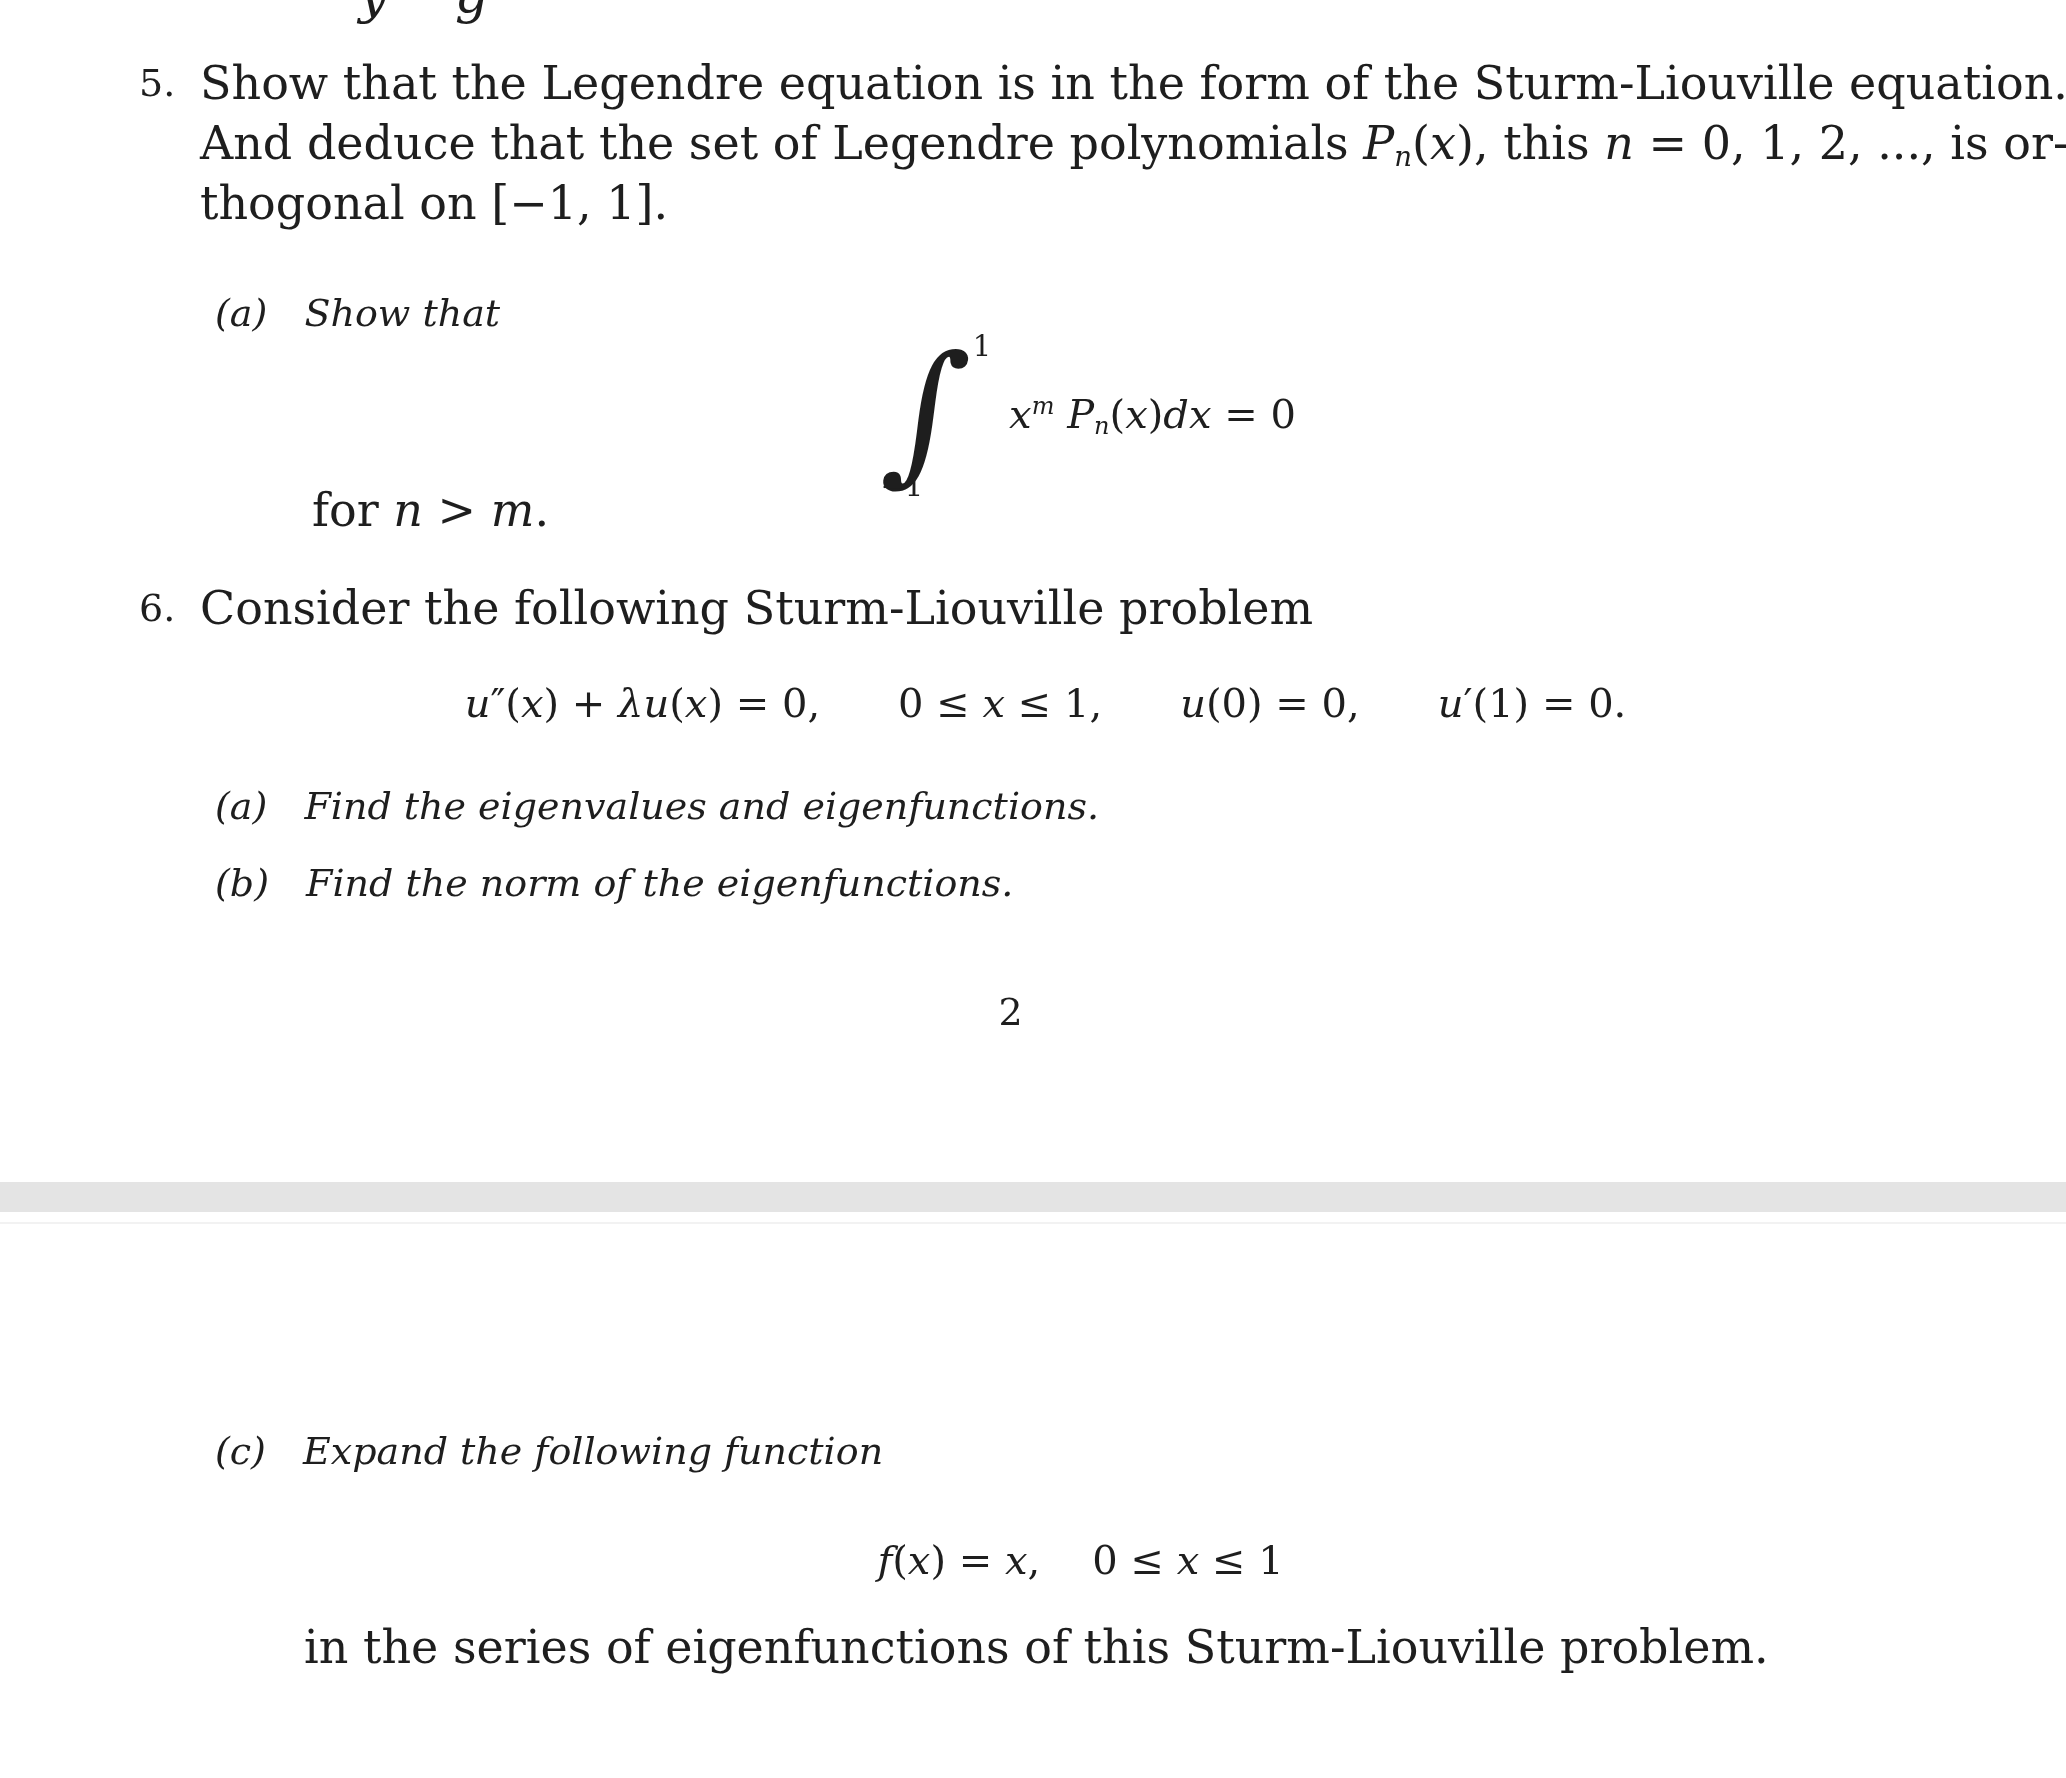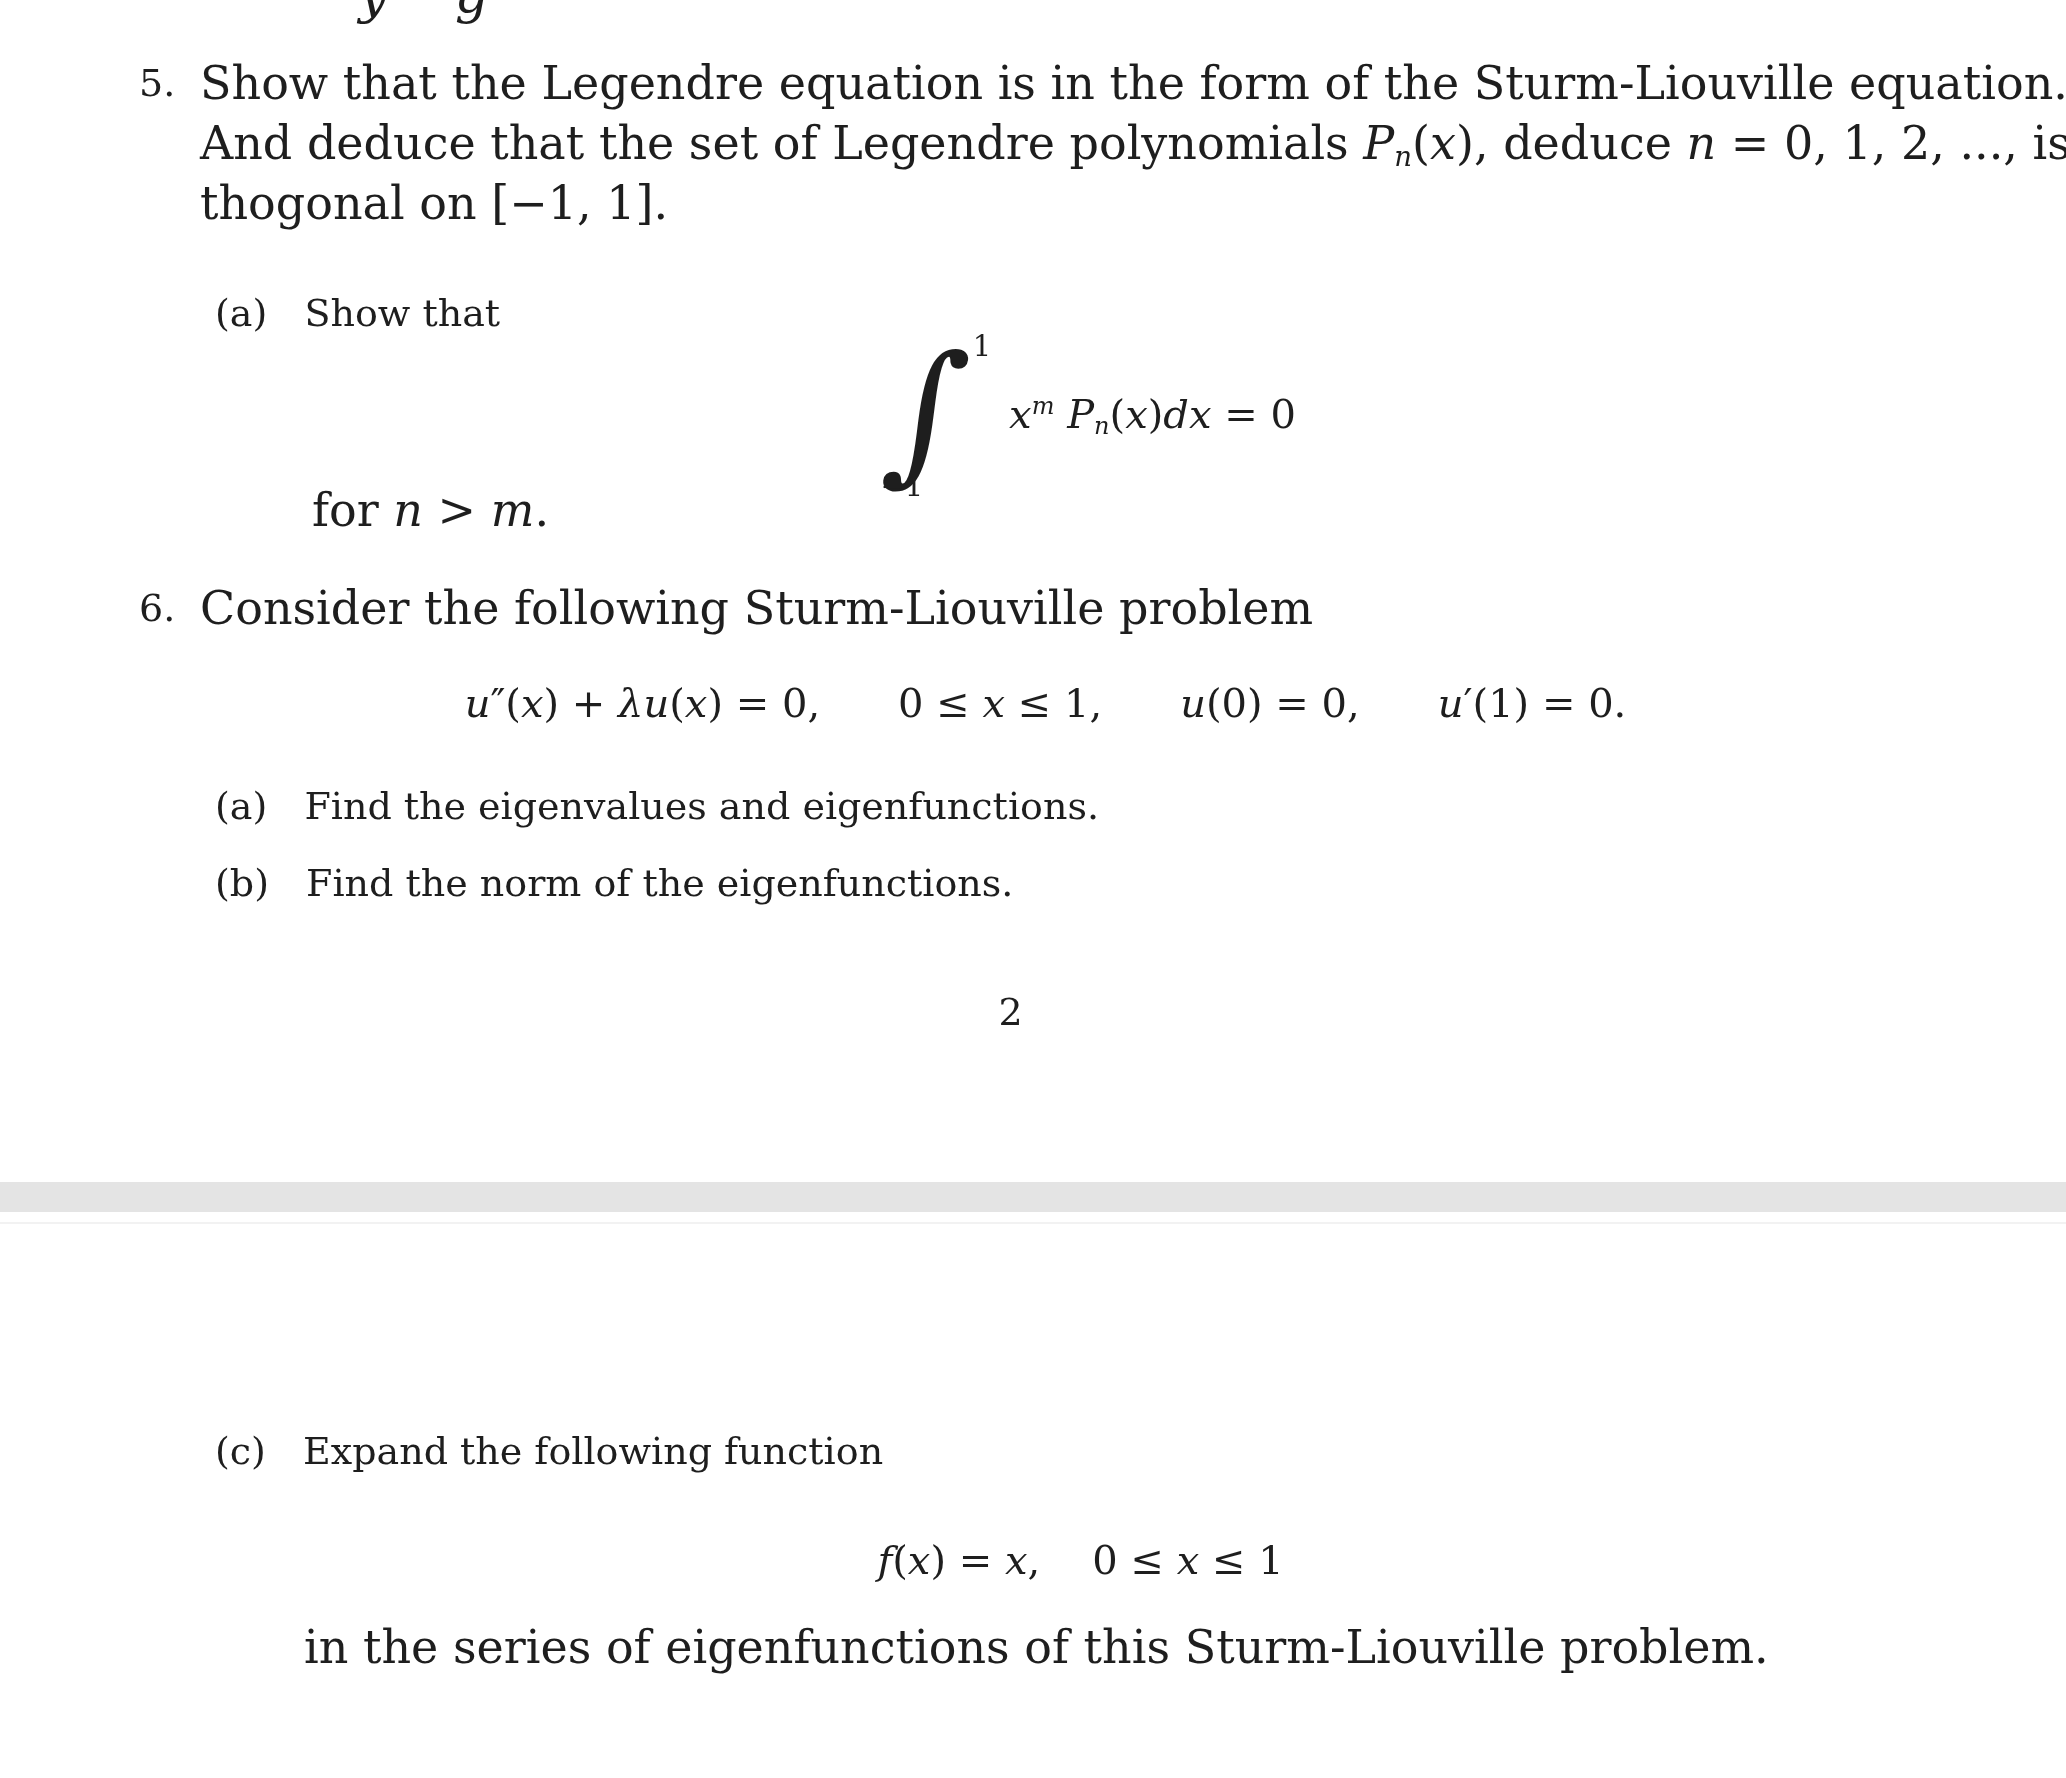--- a/index.html
+++ b/index.html
@@ -10,21 +10,21 @@
     overflow:hidden;
     font-family:"DejaVu Serif", serif;
     color:#1e1e1e;
   }
   
   .fragment{position:absolute;top:0;left:349px;width:223px;height:24px;overflow:hidden;}
   .frag-glyph{position:absolute;top:-32px;font-style:italic;font-size:52px;line-height:52px;}
   
   .pnum{position:absolute;left:139px;font-size:38px;line-height:45px;white-space:nowrap;}
   .pline{position:absolute;left:200px;font-size:46px;line-height:45px;white-space:nowrap;}
-  .item{position:absolute;left:215px;font-size:38px;line-height:45px;white-space:nowrap;}
+  .item{position:absolute;left:215px;font-size:38px;line-height:45px;white-space:nowrap;font-style:italic;}
   .ilabel{margin-right:25px;}
   
   .display{
     position:absolute;left:139px;width:1813px;
     display:flex;justify-content:center;align-items:center;
     font-size:40px;line-height:49px;white-space:nowrap;
   }
   .eq6{gap:78px;}
   .eqf{gap:52px;}
   .run{white-space:pre;}
@@ -53,21 +53,21 @@
 
 <div class="canvas">
 
   <div class="fragment">
     <span class="frag-glyph" style="left:9.8px">y</span>
     <span class="frag-glyph" style="left:106px">g</span>
   </div>
 
   <div class="pnum" style="top:61px">5.</div>
   <div class="pline" style="top:61px">Show that the Legendre equation is in the form of the Sturm-Liouville equation.</div>
-  <div class="pline" style="top:121px"><span class="run rm">And deduce that the set of Legendre polynomials </span><span class="run it">P</span><span class="run sub">n</span><span class="run rm">(</span><span class="run it">x</span><span class="run rm">), deduce </span><span class="run it">n</span><span class="run rm"> = 0, 1, 2, ..., is or-</span></div>
+  <div class="pline" style="top:121px"><span class="run rm">And deduce that the set of Legendre polynomials </span><span class="run it">P</span><span class="run sub">n</span><span class="run rm">(</span><span class="run it">x</span><span class="run rm">), this </span><span class="run it">n</span><span class="run rm"> = 0, 1, 2, ..., is or-</span></div>
   <div class="pline" style="top:181px">thogonal on [−1, 1].</div>
 
   <div class="item" style="top:291px">
     <span class="ilabel">(a)</span>
     <span class="itext">Show that</span>
   </div>
 
   <div class="display" style="top:329px;height:176px;left:181px">
     <span class="int-wrap">
       <span class="int-glyph">∫</span>

